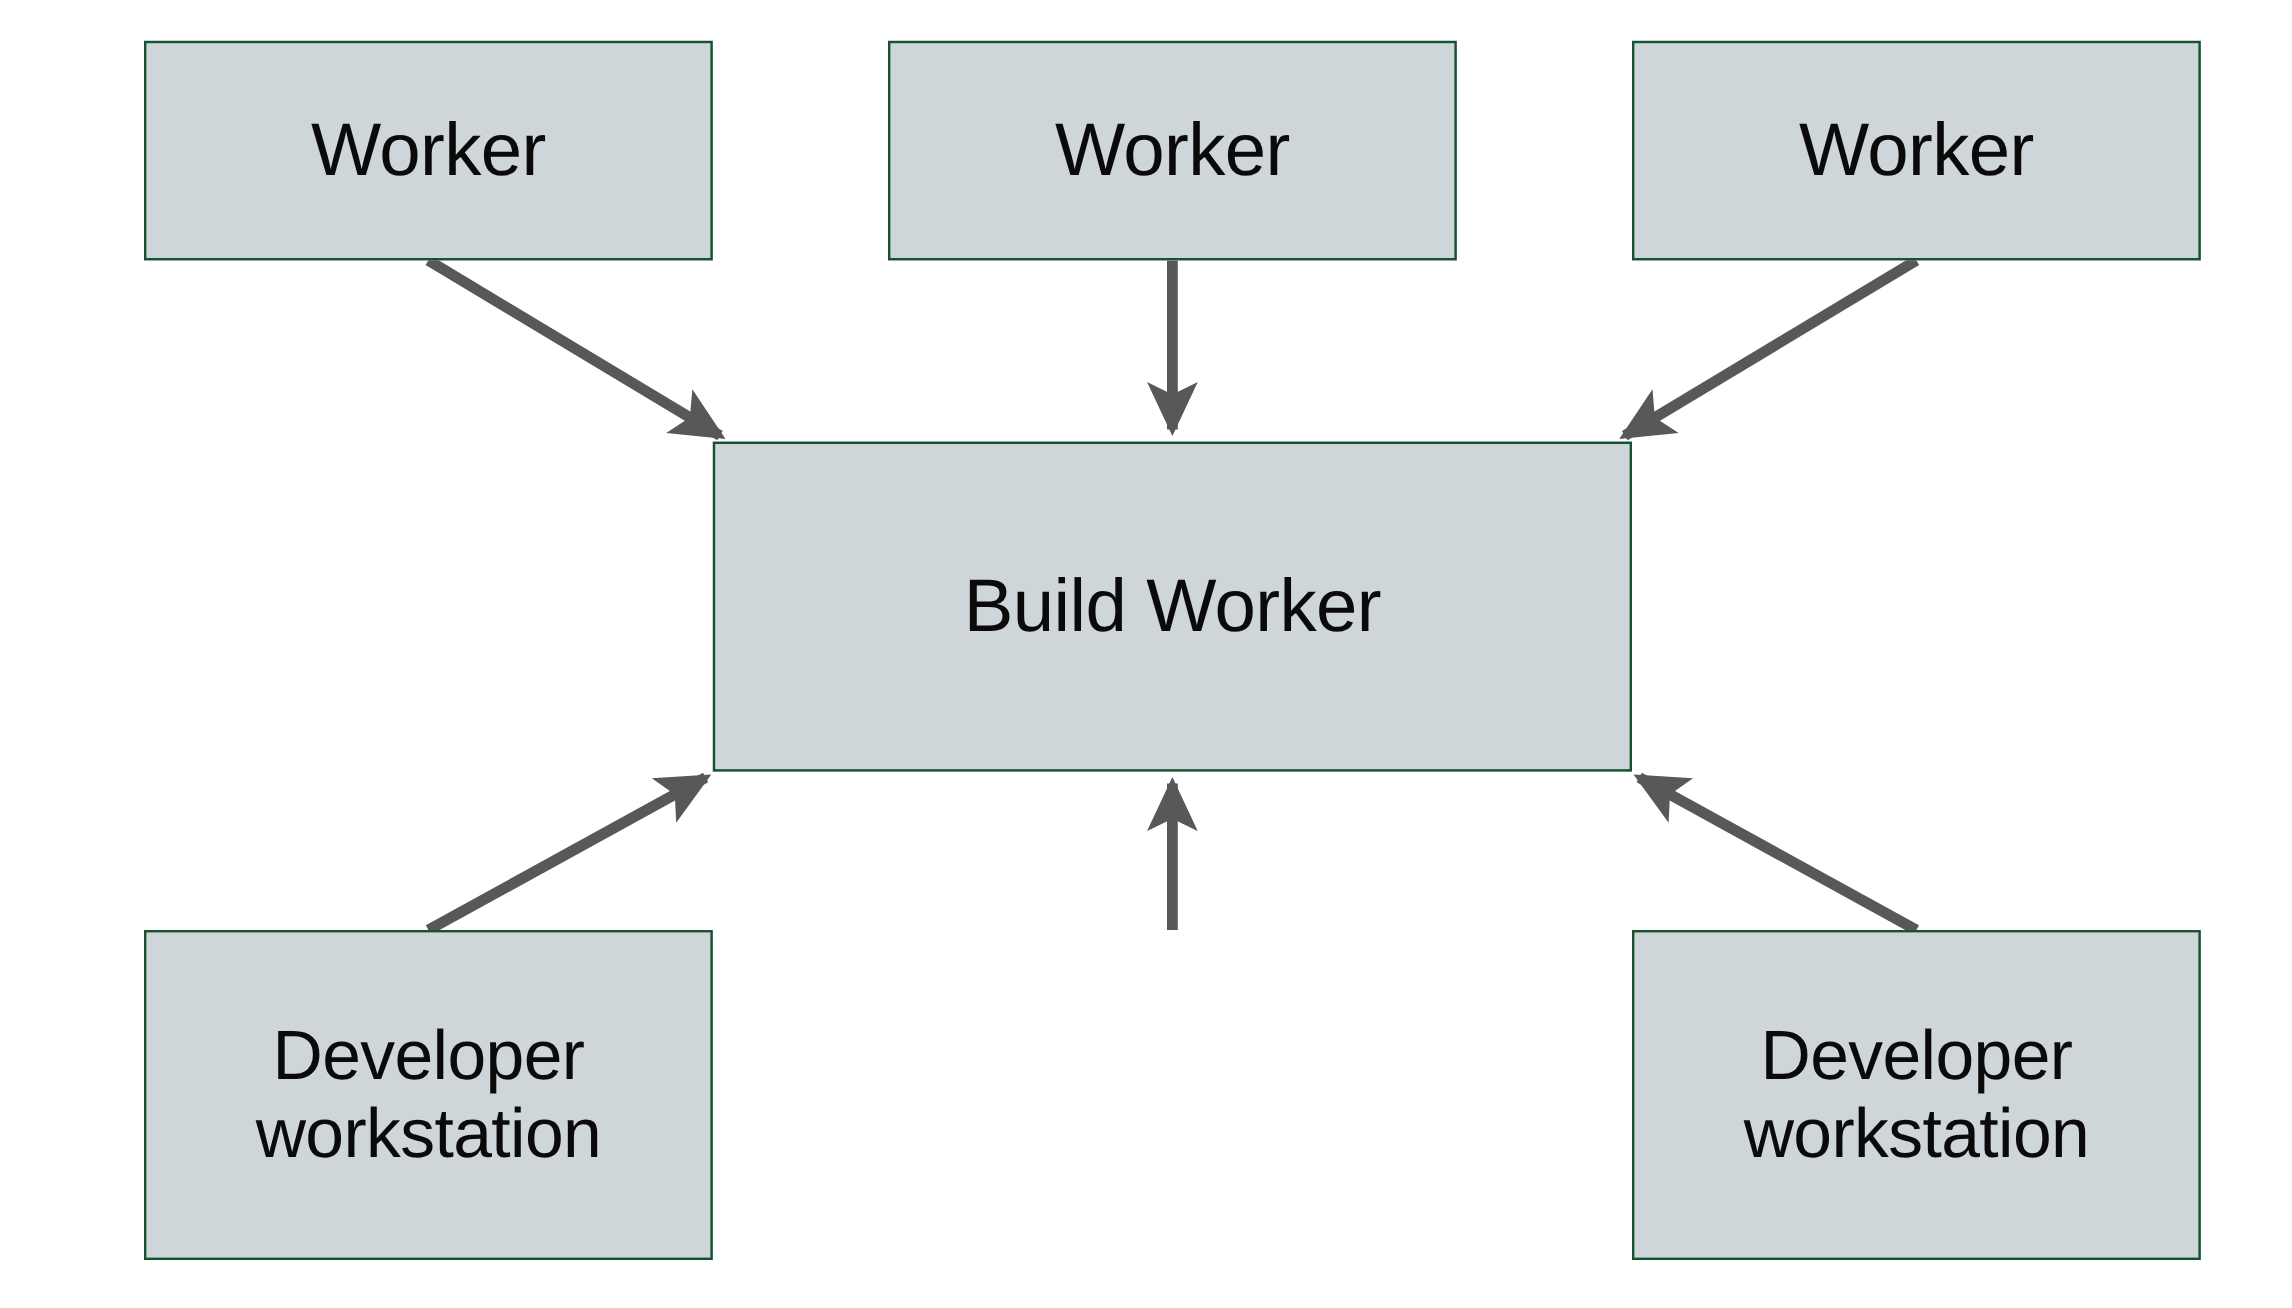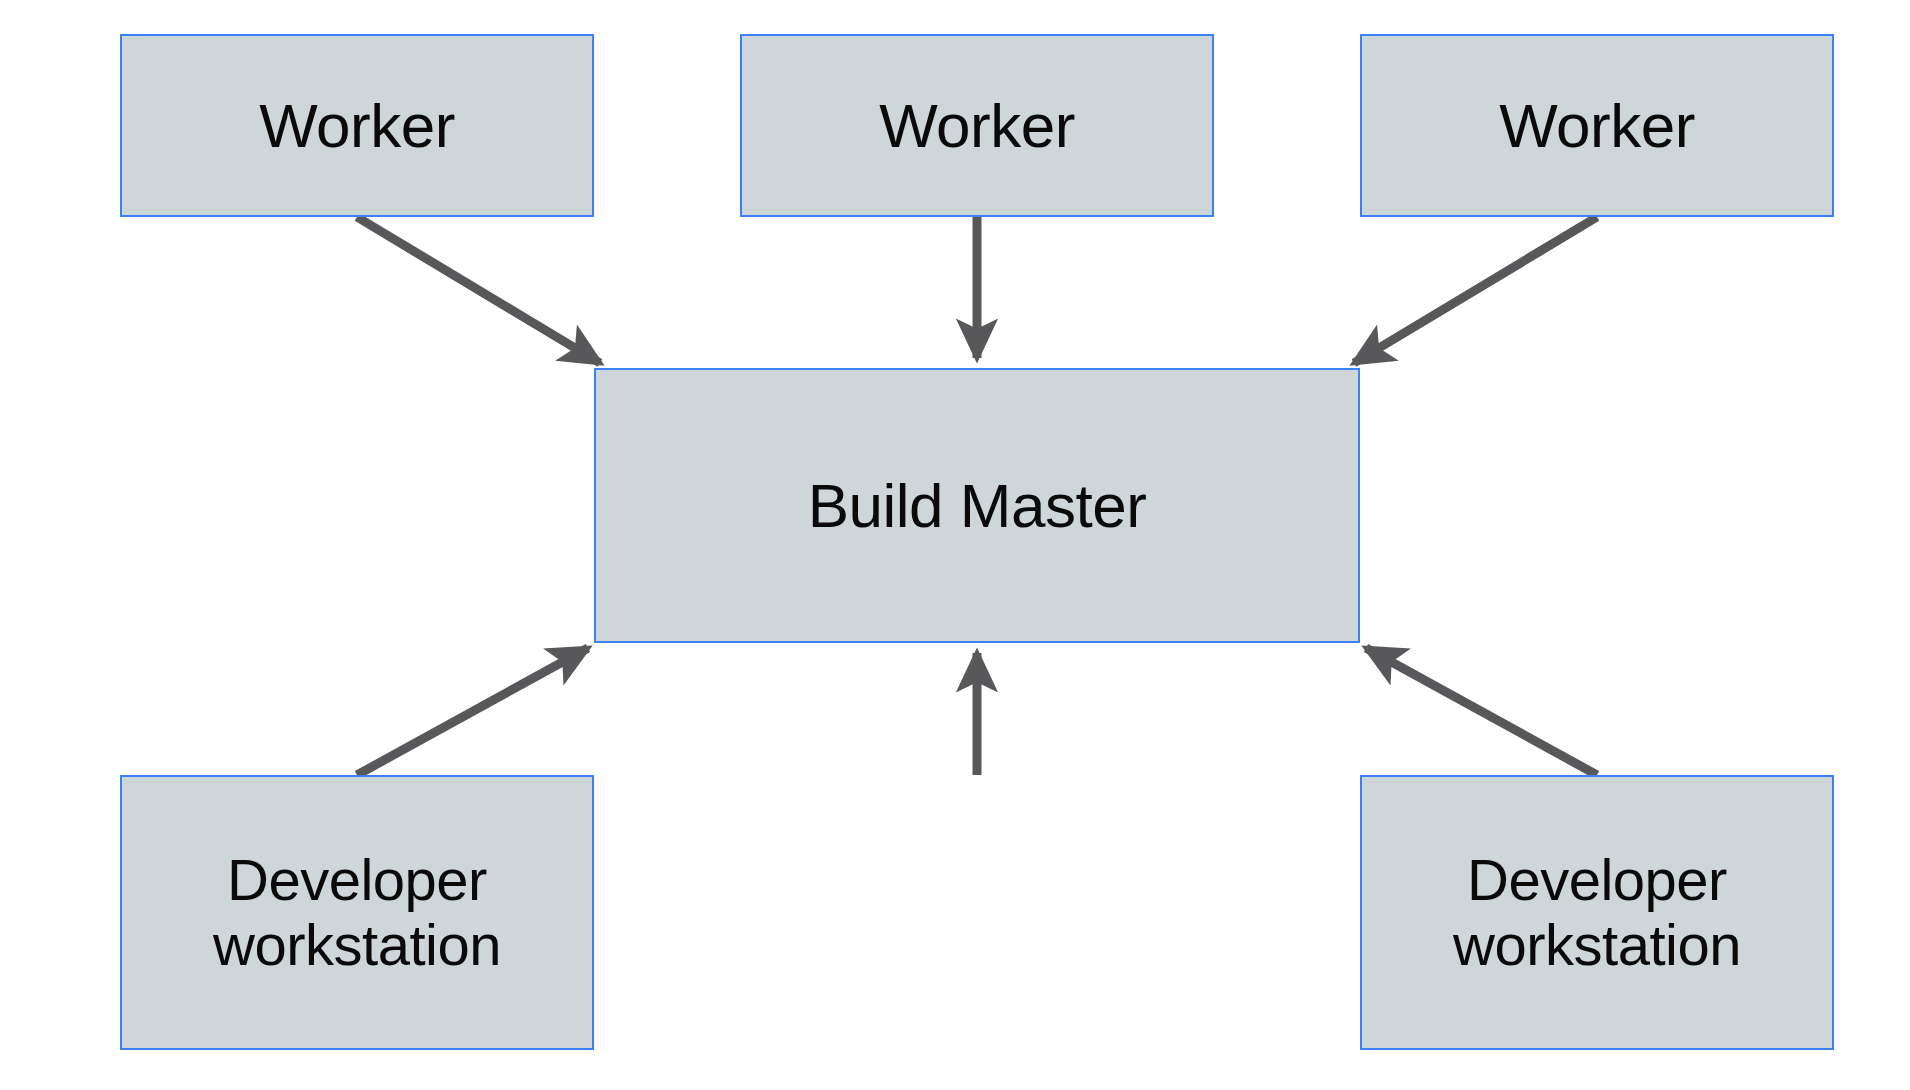--- a/index.html
+++ b/index.html
@@ -23,21 +23,21 @@
     left: 0;
     top: 0;
     width: 1910px;
     height: 1090px;
     pointer-events: none;
   }
   .node {
     position: absolute;
     box-sizing: border-box;
     background: #ced6da;
-    border: 2px solid #3b82f6;
+    border: 2px solid #14532d;
     display: flex;
     align-items: center;
     justify-content: center;
     text-align: center;
     color: #000000;
     z-index: 2;
   }
   .node-label {
     font-family: "Liberation Sans", sans-serif;
     font-weight: 400;
@@ -104,21 +104,21 @@
 
   <div class="node n-worker-2">
     <span class="node-label size-lg">Worker</span>
   </div>
 
   <div class="node n-worker-3">
     <span class="node-label size-lg">Worker</span>
   </div>
 
   <div class="node n-build-master">
-    <span class="node-label size-lg">Build Master</span>
+    <span class="node-label size-lg">Build Worker</span>
   </div>
 
   <div class="node n-dev-1">
     <span class="node-label size-md">Developer
 workstation</span>
   </div>
 
 
   <div class="node n-dev-2">
     <span class="node-label size-md">Developer

